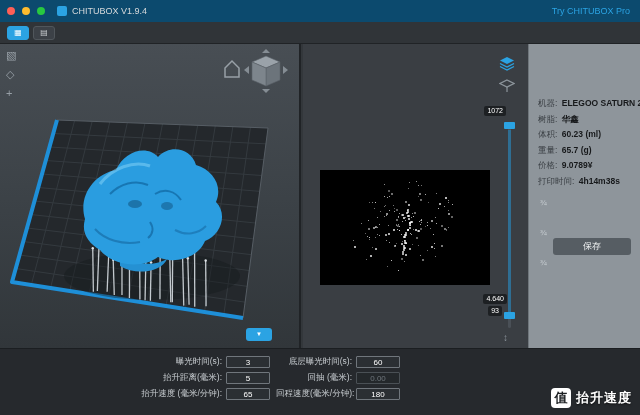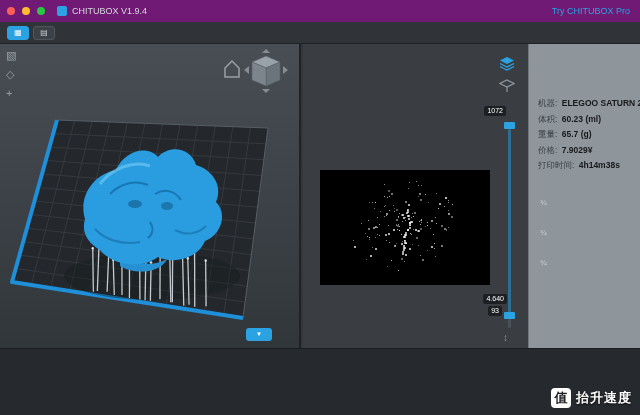--- a/index.html
+++ b/index.html
@@ -1,20 +1,20 @@
 <!DOCTYPE html>
 <html><head>
 <meta charset="utf-8">
 <style>
   * { margin:0; padding:0; box-sizing:border-box; font-family:"Liberation Sans","DejaVu Sans",sans-serif; }
   html,body { width:640px; height:415px; overflow:hidden; background:#1e2124; }
   .app { position:relative; width:640px; height:415px; background:#33373b; }
 
   
-  .titlebar { position:absolute; top:0; left:0; right:0; height:22px; background:#701a75; display:flex; align-items:center; z-index:30; }
+  .titlebar { position:absolute; top:0; left:0; right:0; height:22px; background:#0c4a6e; display:flex; align-items:center; z-index:30; }
   .tl { width:8px; height:8px; border-radius:50%; margin-left:7px; display:inline-block; }
   .tl.red{background:#ff5f57}.tl.yellow{background:#febc2e}.tl.green{background:#28c840}
   .appicon { width:10px; height:10px; background:#2ba3e3; border-radius:2px; margin-left:12px; }
   .apptitle { color:#d6d9db; font-size:9px; margin-left:5px; white-space:nowrap; }
   .doctitle { position:absolute; left:0; right:0; text-align:center; color:#e9ebec; font-size:10px; pointer-events:none; }
   .prolink { position:absolute; right:10px; color:#2ba3e3; font-size:9px; text-decoration:none; }
 
   
   .toolbar { position:absolute; top:22px; left:0; right:0; height:22px; background:#303438; border-bottom:1px solid #202326; z-index:29; }
   .tb-btn { position:absolute; top:4px; width:22px; height:14px; border-radius:3px; border:1px solid #50565b; background:#3c4147; color:#cfd3d6; font-size:8px; line-height:12px; text-align:center; cursor:pointer; }
@@ -406,46 +406,67 @@
       <div class="slider-bottom-icon">↕</div>
     </div>
 
     <div class="sidebar">
       <div class="info-rows">
         <div class="info-row">
           <span class="info-label">机器:</span>
           <span class="info-value">ELEGOO SATURN 2</span>
         </div>
         <div class="info-row">
+          <span class="info-label">树脂:</span>
+          <span class="info-value">华鑫</span>
+        </div>
+        <div class="info-row">
           <span class="info-label">体积:</span>
           <span class="info-value">60.23 (ml)</span>
         </div>
         <div class="info-row">
           <span class="info-label">重量:</span>
           <span class="info-value">65.7 (g)</span>
         </div>
         <div class="info-row">
           <span class="info-label">价格:</span>
-          <span class="info-value">7.9029¥</span>
+          <span class="info-value">9.0789¥</span>
         </div>
         <div class="info-row">
           <span class="info-label">打印时间:</span>
           <span class="info-value">4h14m38s</span>
         </div>
       </div>
 
       <div class="ticks">
         <span>¾</span>
         <span>¾</span>
         <span>¾</span>
       </div>
 
+      <button class="sb-btn sb-save">保存</button>
     </div>
   </div>
 
   <div class="bottombar">
+    <div class="fields">
+      <span class="f-label">曝光时间(s):</span>
+      <input class="f-input" value="3" style="">
+      <span class="f-label">底层曝光时间(s):</span>
+      <input class="f-input" value="60" style="">
+
+      <span class="f-label">抬升距离(毫米):</span>
+      <input class="f-input" value="5" style="">
+      <span class="f-label">回抽 (毫米):</span>
+      <input class="f-input disabled" value="0.00" style="">
+
+      <span class="f-label">抬升速度 (毫米/分钟):</span>
+      <input class="f-input" value="65" style="">
+      <span class="f-label">回程速度(毫米/分钟):</span>
+      <input class="f-input" value="180" style="">
+    </div>
 
     <div class="watermark">
       <div class="wm-logo">值</div>
       <div class="wm-text">抬升速度</div>
     </div>
   </div>
 </div>
 
 </body></html>

